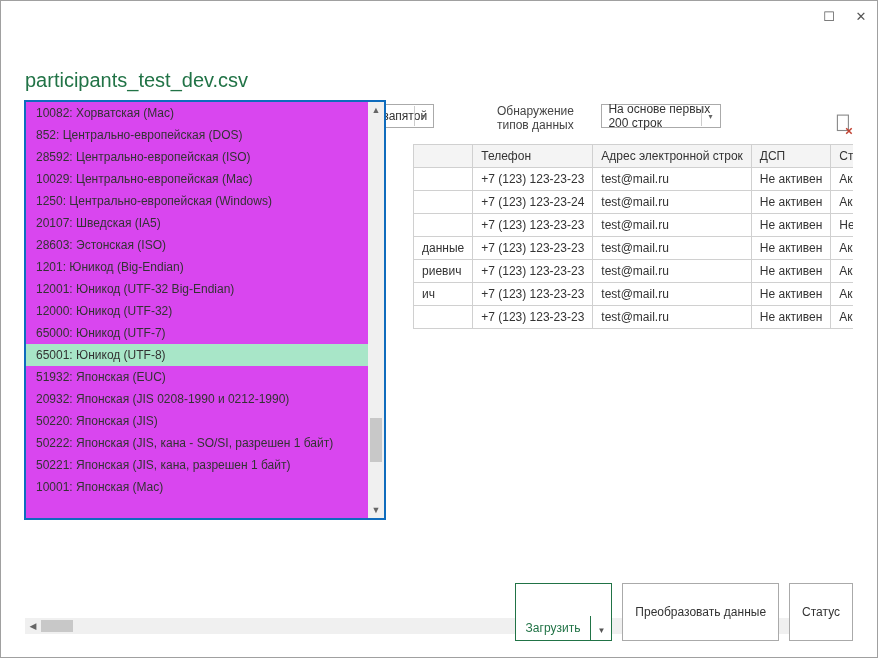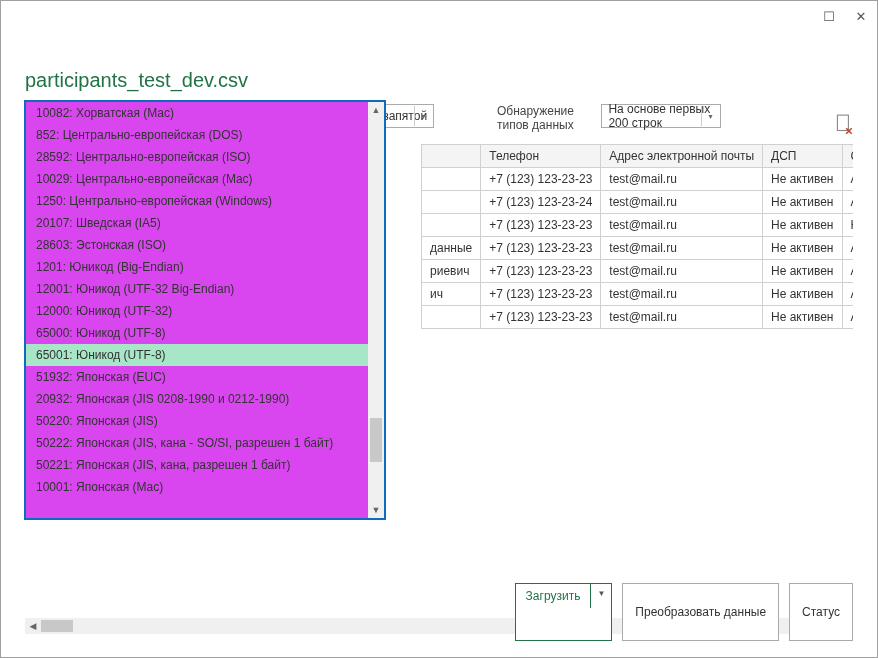--- a/index.html
+++ b/index.html
@@ -27,24 +27,24 @@
   .dropdown-overlay { position: absolute; top: 99px; left: 23px; width: 362px; height: 420px; border: 2px solid #0f6cbd; background: #d946ef; overflow: hidden; display: flex; }
   .dropdown-list { flex: 1; overflow: hidden; }
   .dropdown-item { padding: 2px 10px; font-size: 12px; line-height: 18px; white-space: nowrap; overflow: hidden; cursor: pointer; }
   .dropdown-item.selected { background: #a8e6c8; }
   .dd-scroll { width: 16px; background: #f0f0f0; display: flex; flex-direction: column; }
   .dd-scroll .arr { height: 16px; display: flex; align-items: center; justify-content: center; color: #666; font-size: 9px; }
   .dd-scroll .trk { flex: 1; position: relative; }
   .dd-scroll .thm { position: absolute; left: 2px; right: 2px; top: 300px; height: 44px; background: #c8c8c8; }
   .footer { position: absolute; bottom: 16px; right: 24px; display: flex; gap: 10px; }
   .btn { border: 1px solid #aaa; background: #fff; padding: 21px 12px; font-size: 12px; cursor: pointer; }
-  .btn.split { display: flex; padding: 0; align-items: flex-start; border-color: #217346; }
+  .btn.split { display: flex; padding: 0; align-items: flex-end; border-color: #217346; }
   .btn.split .main { padding: 5px 10px; border-right: 1px solid #217346; color: #217346; }
   .btn.split .drop { padding: 5px 6px; color: #555; font-size: 8px; display:flex; align-items:center; }
-  .table-container { overflow: hidden; position: absolute; left: 388px; right: 0; top: 0; margin-left: 8px; }
+  .table-container { overflow: hidden; position: absolute; left: 388px; right: 0; top: 0; }
 </style>
 </head>
 <body>
 
 <div class="window">
   <div class="titlebar">
     <div class="win-btn">☐</div>
     <div class="win-btn">✕</div>
   </div>
 
@@ -81,21 +81,21 @@
       </div>
     </div>
 
     <div class="table-wrap">
       <div class="table-container">
         <table class="table">
           <thead>
               <tr id="thead-row">
                 <th></th>
                 <th>Телефон</th>
-                <th>Адрес электронной почты</th>
+                <th>Адрес электронной строк</th>
                 <th>ДСП</th>
                 <th>Статус</th>
               </tr>
             </thead>
           <tbody id="tbody">
               <tr>
                 <td></td>
                 <td>+7 (123) 123-23-23</td>
                 <td>test@mail.ru</td>
                 <td>Не активен</td>
@@ -162,21 +162,21 @@
         <div class="dropdown-item">10082: Хорватская (Mac)</div>
         <div class="dropdown-item">852: Центрально-европейская (DOS)</div>
         <div class="dropdown-item">28592: Центрально-европейская (ISO)</div>
         <div class="dropdown-item">10029: Центрально-европейская (Mac)</div>
         <div class="dropdown-item">1250: Центрально-европейская (Windows)</div>
         <div class="dropdown-item">20107: Шведская (IA5)</div>
         <div class="dropdown-item">28603: Эстонская (ISO)</div>
         <div class="dropdown-item">1201: Юникод (Big-Endian)</div>
         <div class="dropdown-item">12001: Юникод (UTF-32 Big-Endian)</div>
         <div class="dropdown-item">12000: Юникод (UTF-32)</div>
-        <div class="dropdown-item">65000: Юникод (UTF-8)</div>
+        <div class="dropdown-item">65000: Юникод (UTF-7)</div>
         <div class="dropdown-item selected">65001: Юникод (UTF-8)</div>
         <div class="dropdown-item">51932: Японская (EUC)</div>
         <div class="dropdown-item">20932: Японская (JIS 0208-1990 и 0212-1990)</div>
         <div class="dropdown-item">50220: Японская (JIS)</div>
         <div class="dropdown-item">50222: Японская (JIS, кана - SO/SI, разрешен 1 байт)</div>
         <div class="dropdown-item">50221: Японская (JIS, кана, разрешен 1 байт)</div>
         <div class="dropdown-item">10001: Японская (Mac)</div>
       </div>
     <div class="dd-scroll">
       <div class="arr">▲</div>

